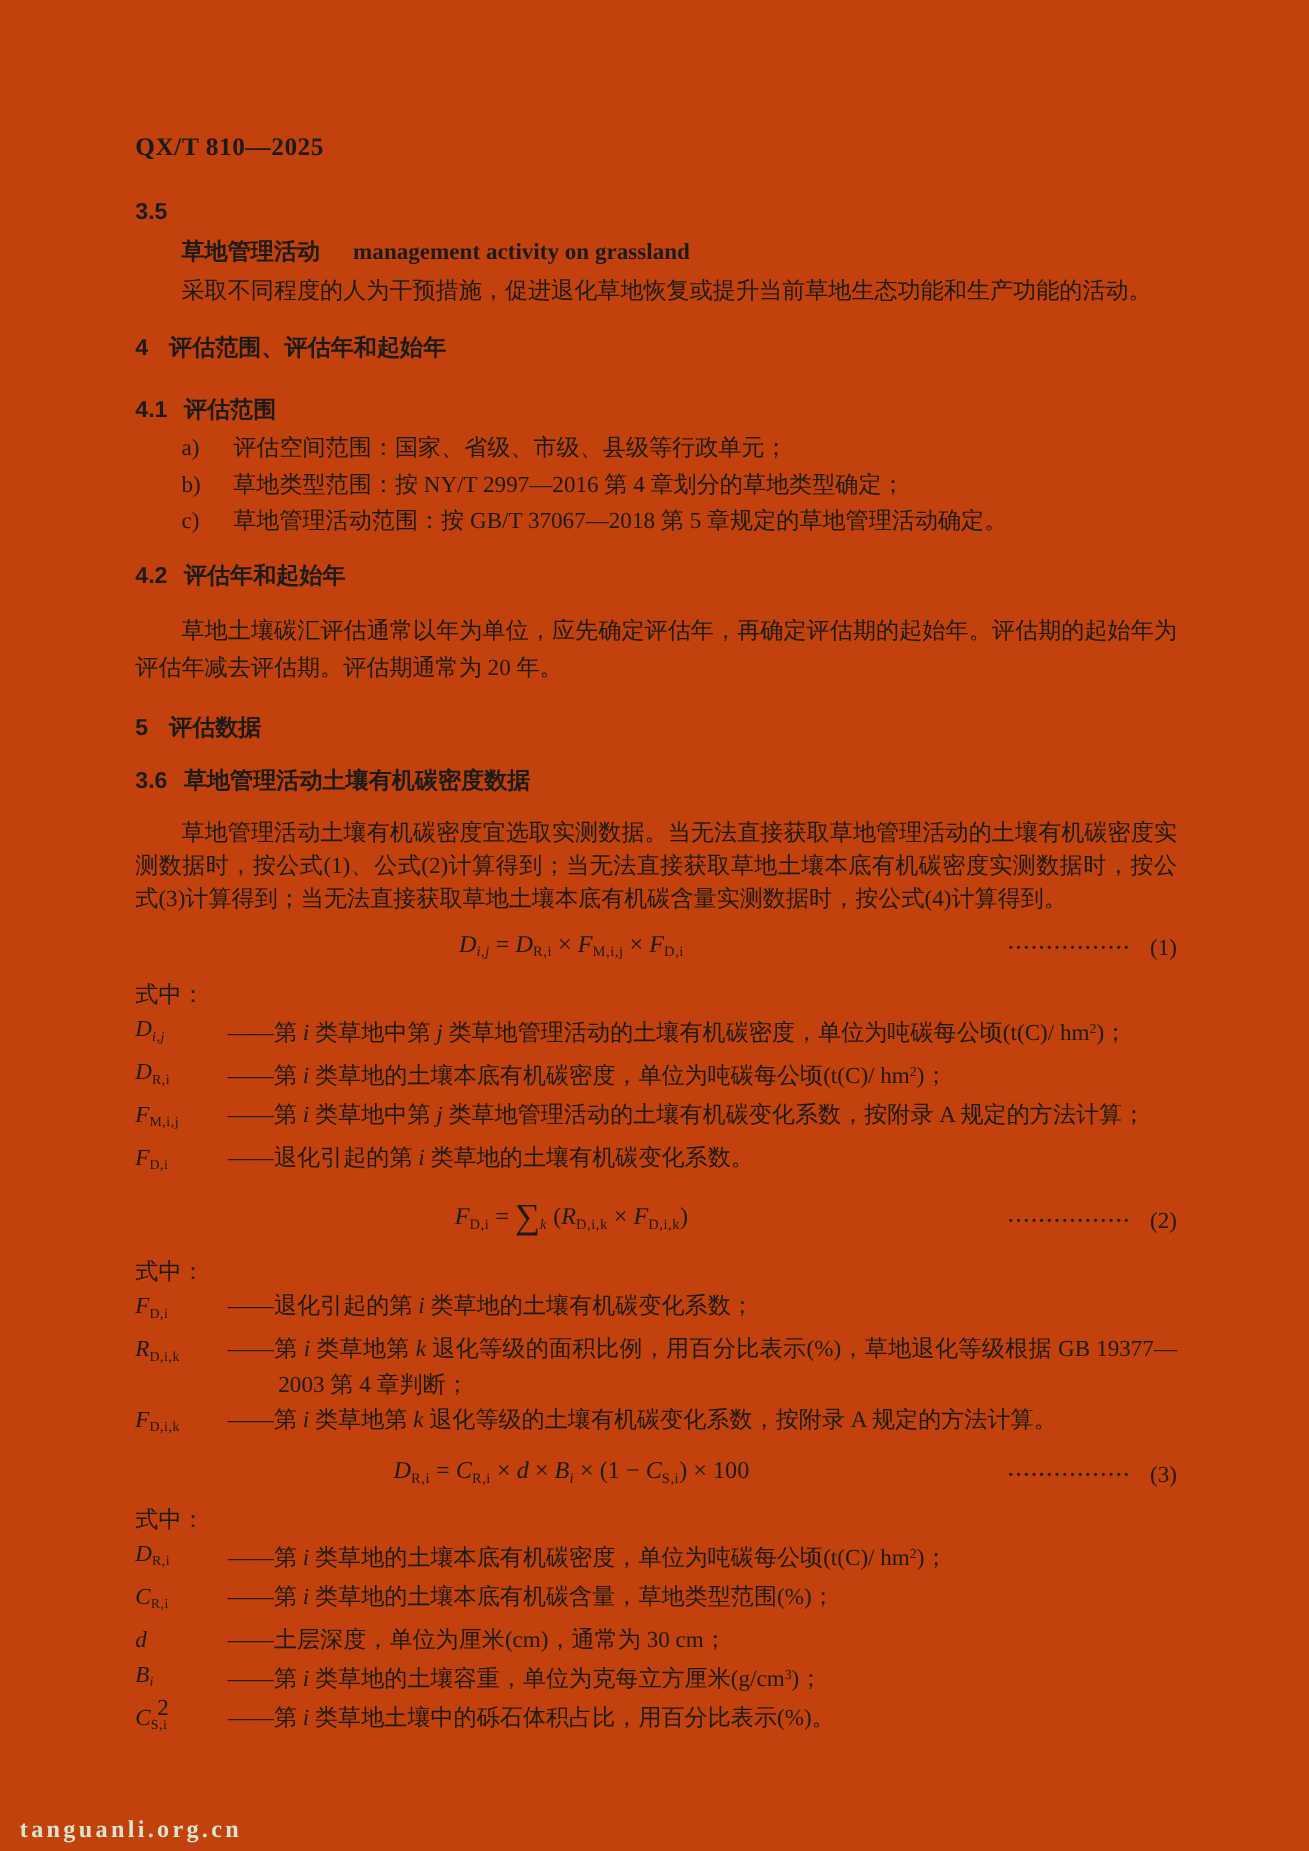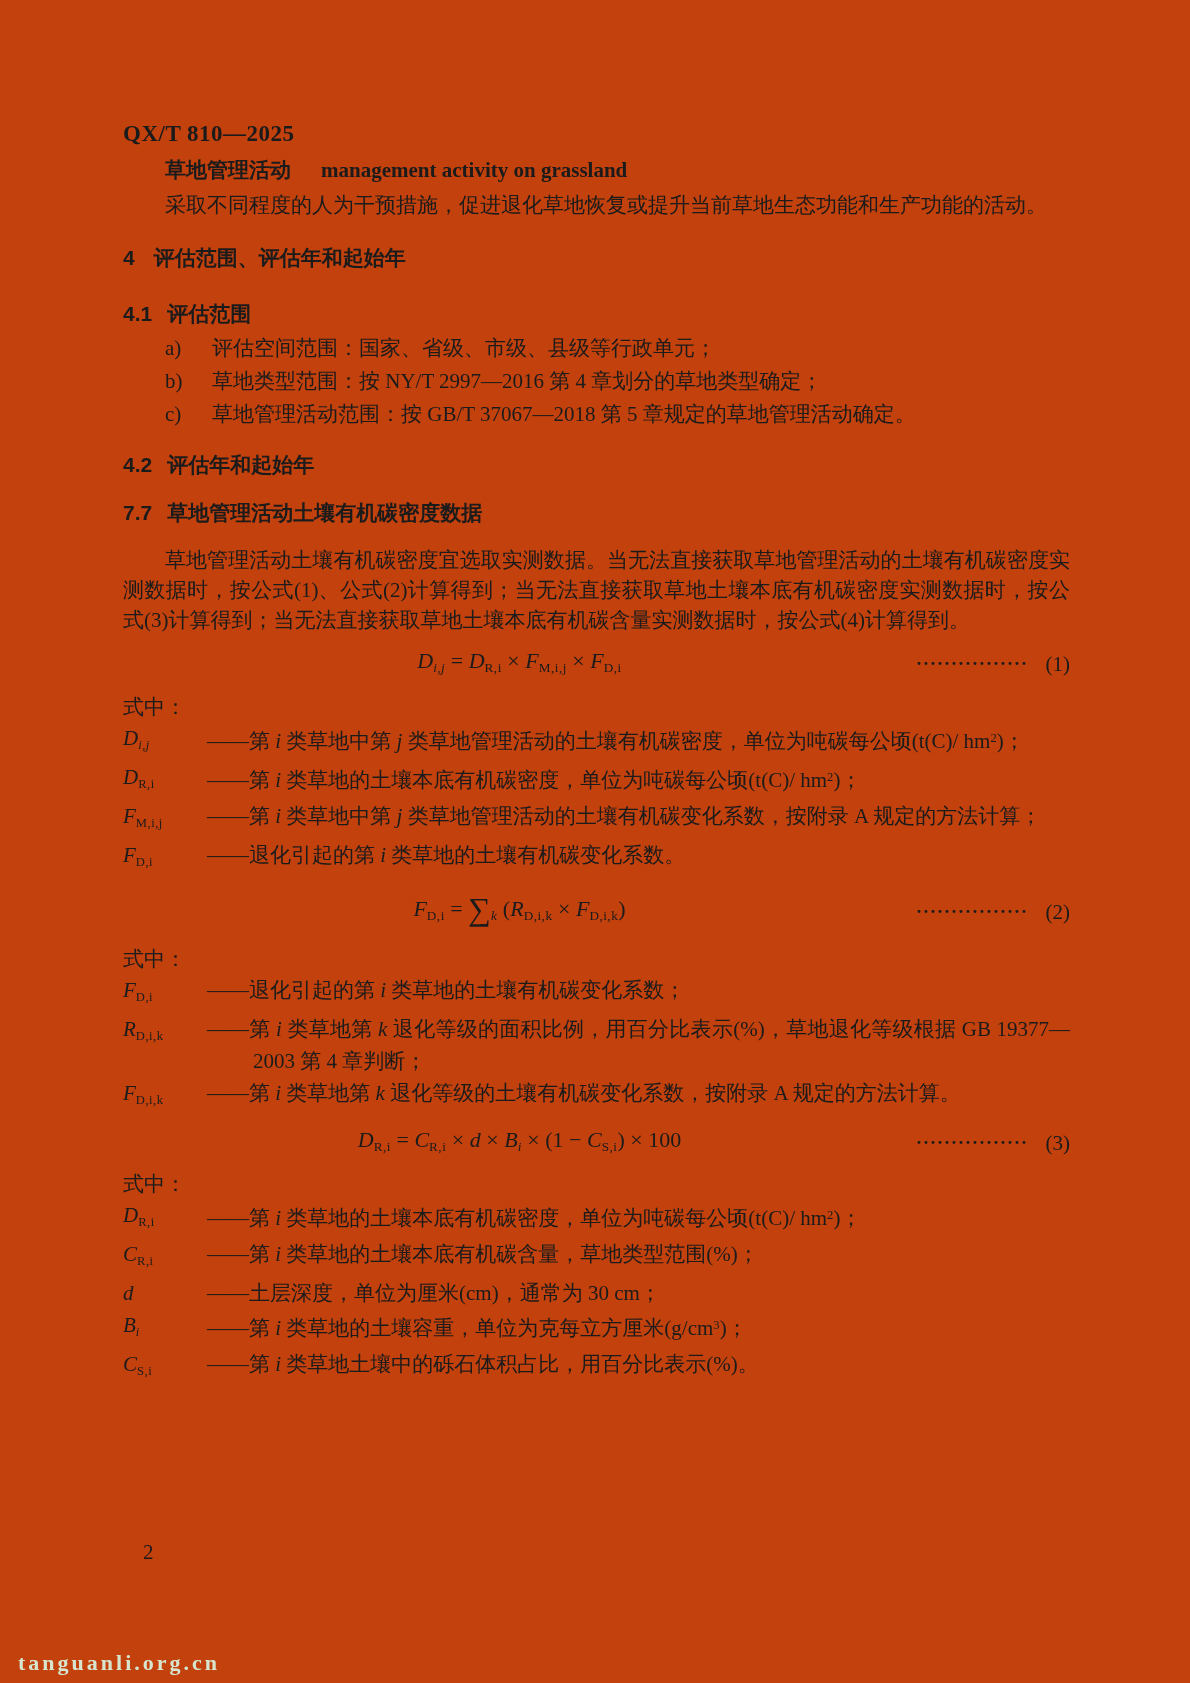--- a/index.html
+++ b/index.html
@@ -67,20 +67,21 @@
     color:#d7e5cf;
   }
 </style>
 </head>
 <body>
 
 <div class="page">
 
   <div class="doc-code">QX/T 810—2025</div>
 
+  <div class="clause-num">3.5</div>
   <div class="term-line">
     <span class="term-cn">草地管理活动</span><span class="term-en">management activity on grassland</span>
   </div>
   <p class="body-p" style="margin-top:6px;line-height:30px;">采取不同程度的人为干预措施，促进退化草地恢复或提升当前草地生态功能和生产功能的活动。</p>
 
   <div class="h-sec h-sans">
     <span class="num">4</span><span>评估范围、评估年和起始年</span>
   </div>
 
   <div class="h-sub h-sans">
@@ -97,24 +98,28 @@
     </div>
     <div class="list-item">
       <span class="li-label">c)</span>
         <span class="li-text">草地管理活动范围：按 GB/T 37067—2018 第 5 章规定的草地管理活动确定。</span>
     </div>
   </div>
 
   <div class="h-sub h-sans" style="margin-top:20px;">
     <span class="num">4.2</span><span>评估年和起始年</span>
   </div>
+  <p class="body-p just p42">草地土壤碳汇评估通常以年为单位，应先确定评估年，再确定评估期的起始年。评估期的起始年为评估年减去评估期。评估期通常为 20 年。</p>
 
+  <div class="h-sec h-sans sp-h5">
+    <span class="num">5</span><span>评估数据</span>
+  </div>
 
   <div class="h-sub h-sans sp-h51">
-    <span class="num">7.7</span><span>草地管理活动土壤有机碳密度数据</span>
+    <span class="num">3.6</span><span>草地管理活动土壤有机碳密度数据</span>
   </div>
   <p class="body-p just p51">草地管理活动土壤有机碳密度宜选取实测数据。当无法直接获取草地管理活动的土壤有机碳密度实测数据时，按公式(1)、公式(2)计算得到；当无法直接获取草地土壤本底有机碳密度实测数据时，按公式(3)计算得到；当无法直接获取草地土壤本底有机碳含量实测数据时，按公式(4)计算得到。</p>
 
   <div class="formula-row">
     <span class="f-center"><span><span class="seg-v">D</span><span class="seg-t">i,j</span><span class="seg-n"> = </span><span class="seg-v">D</span><span class="seg-s">R,i</span><span class="seg-n"> × </span><span class="seg-v">F</span><span class="seg-s">M,i,j</span><span class="seg-n"> × </span><span class="seg-v">F</span><span class="seg-s">D,i</span></span></span>
     <span class="eq-dots">················</span>
     <span class="eq-num">(1)</span>
   </div>
 
   <div class="where-label">式中：</div>

